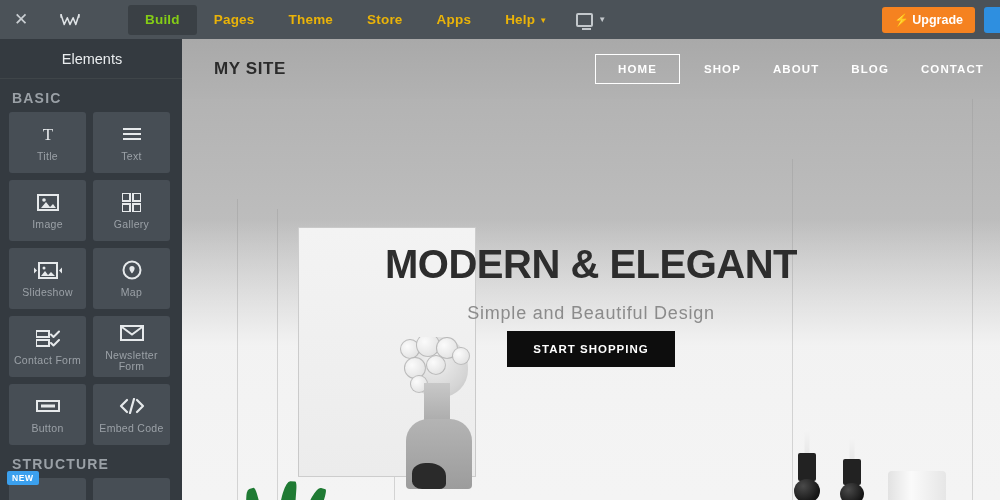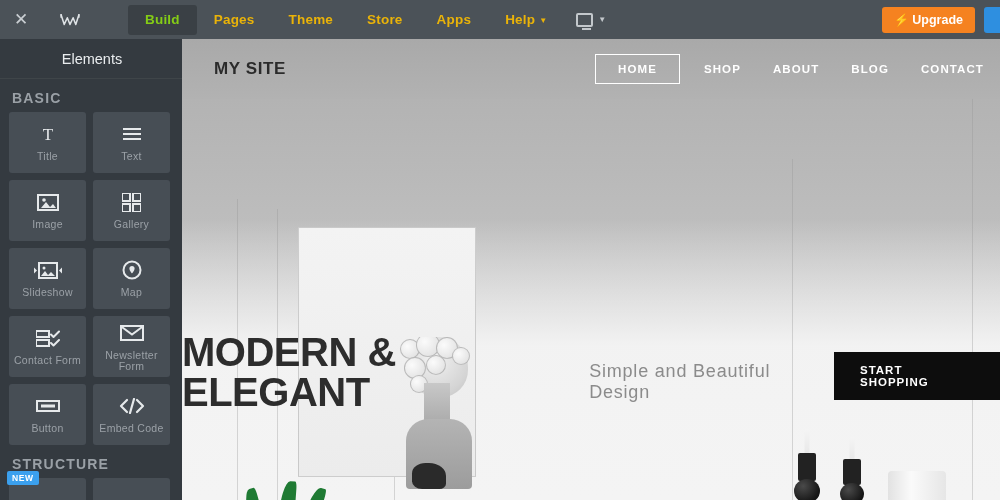--- a/index.html
+++ b/index.html
@@ -169,21 +169,21 @@
   .vase { position:absolute; right:-6px; top:372px; width:170px; height:130px; }
   .vase-neck {
     position:absolute; left:52px; top:0; width:58px; height:40px;
     background:linear-gradient(90deg,#e2e2e2,#fafafa 40%,#e6e6e6);
     border-radius:4px 4px 0 0;
   }
 
   
   .hero-copy {
     position:absolute; left:0; top:0; width:100%; height:100%;
-    display:flex; flex-direction:row; align-items:center; z-index:5;
+    display:flex; flex-direction:column; align-items:center; z-index:5;
     padding-top:145px; pointer-events:none;
   }
   .hero-copy > * { pointer-events:auto; }
   .hero-title {
     color:#2d2d2d; font-size:40px; font-weight:bold; letter-spacing:-.5px; line-height:1;
   }
   .hero-sub {
     color:#8b8b8b; font-size:18px; letter-spacing:.8px; margin-top:19px;
   }
   .hero-btn {

